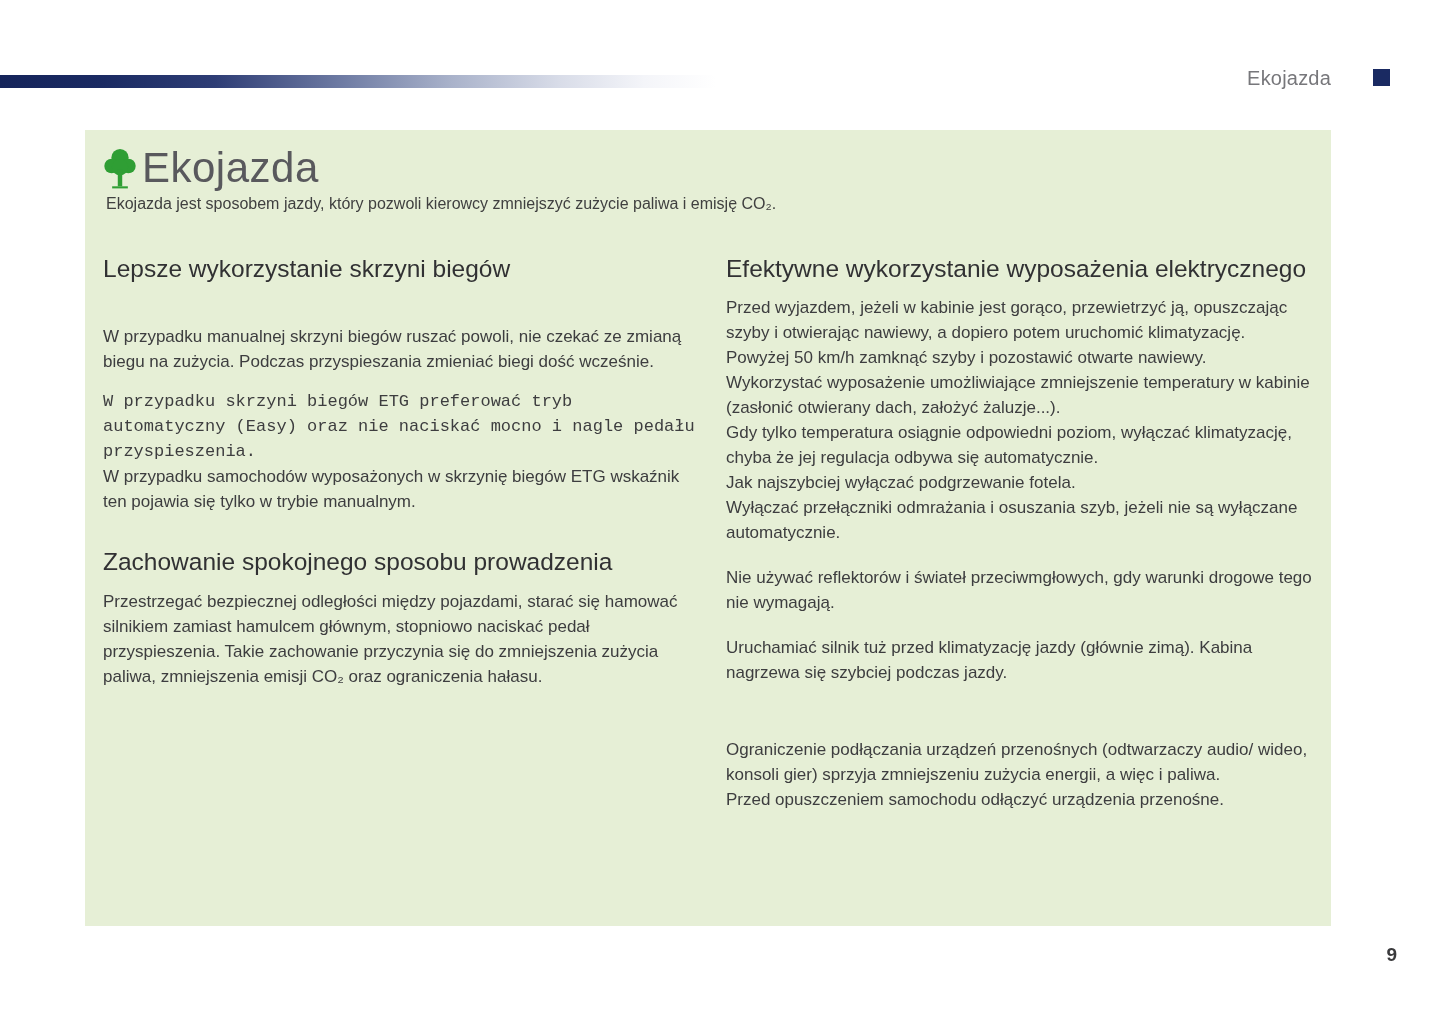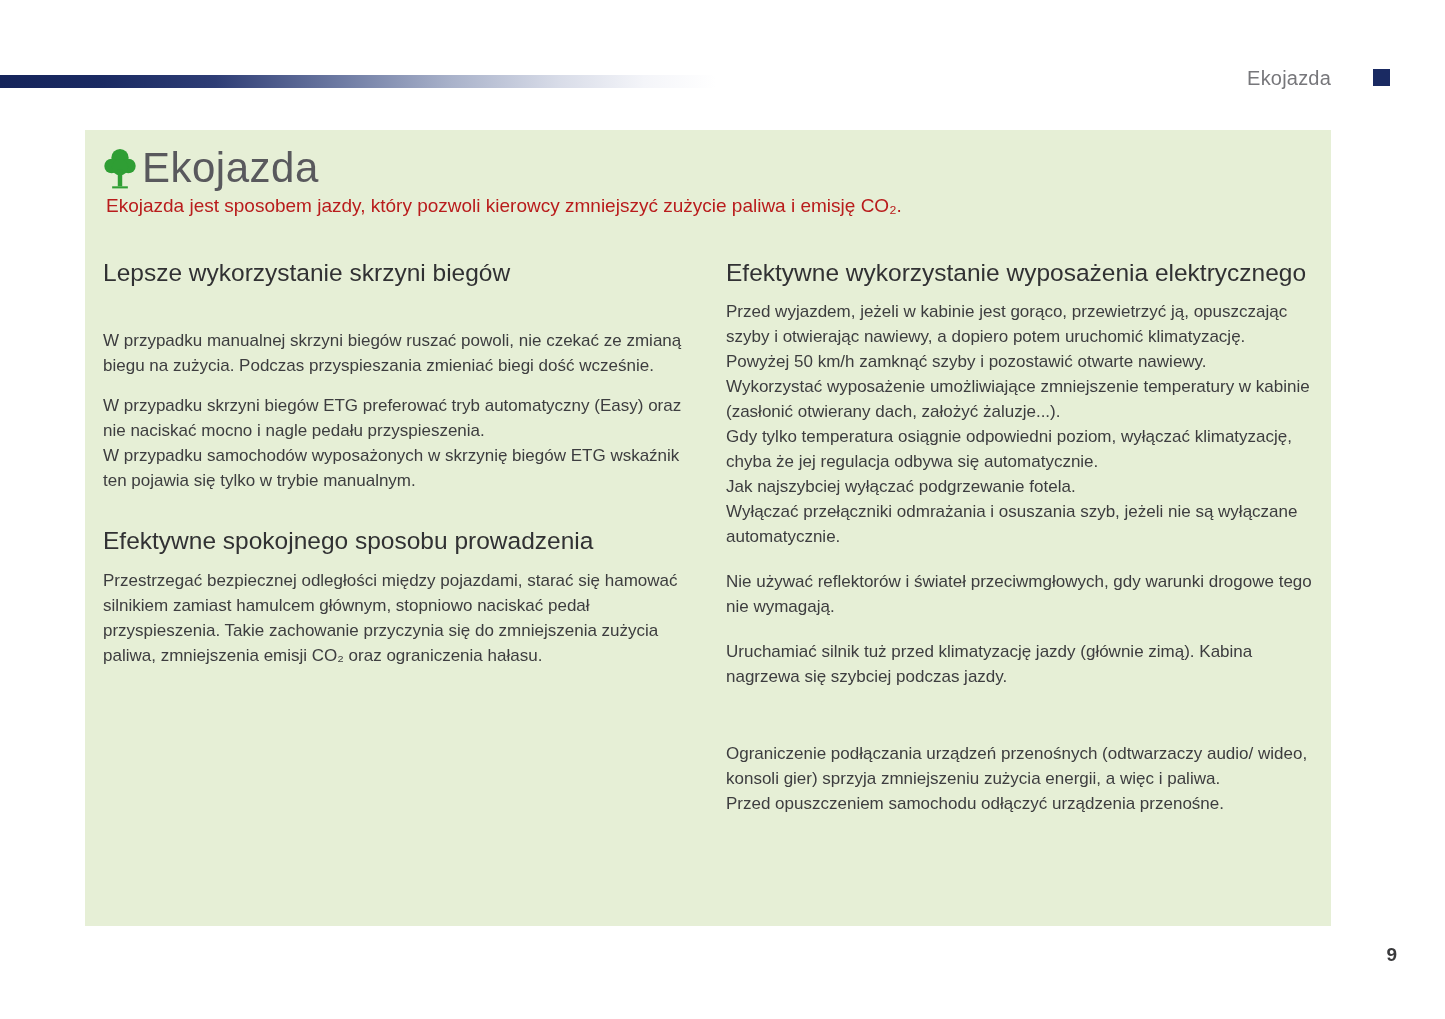--- a/index.html
+++ b/index.html
@@ -33,34 +33,34 @@
     width: 1246px; height: 796px;
     background: #e6efd6;
     padding: 14px 18px 0 18px;
   }
   .panel-title-row { display: flex; align-items: center; gap: 5px; }
   .tree { display: inline-flex; width: 34px; height: 42px; }
   .tree svg { width: 100%; height: 100%; }
   .panel-title {
     font-size: 42px; font-weight: 400; color: #59595d; letter-spacing: 0.5px;
   }
-  .intro { font-size: 19px; color: #b91c1c; margin: 3px 0 0 3px; }
+  .intro { font-size: 16px; color: #404040; margin: 3px 0 0 3px; }
   .columns { display: flex; margin-top: 42px; }
   .col-left { width: 600px; margin-right: 24px; }
   .col-right { width: 588px; }
   h2 {
     font-size: 24.5px; font-weight: 400; color: #313133; line-height: 1.18;
   }
   .h-left1 { margin-bottom: 40px; }
   .h-left2 { margin-top: 34px; margin-bottom: 12px; }
   .h-right { margin-bottom: 11px; }
   p.body {
     font-size: 17px; line-height: 25px; color: #3d3d3f;
   }
-  .gap-sm { margin-top: 15px; }
+  .gap-sm { margin-top: 15px; font-family: Liberation Mono, monospace; }
   .gap-md { margin-top: 20px; }
   .gap-lg { margin-top: 40px; }
   .gap-xl { margin-top: 52px; }
   .page-number {
     position: absolute; right: 48px; top: 944px;
     font-size: 19px; font-weight: 700; color: #3a3a3c;
   }
 </style>
 </head>
 <body>
@@ -98,21 +98,21 @@
       <div class="col-left">
         <h2 class="h-left1">Lepsze wykorzystanie skrzyni biegów</h2>
 
         <p class="body">W przypadku manualnej skrzyni biegów ruszać powoli, nie czekać ze zmianą biegu na zużycia. Podczas przyspieszania zmieniać biegi dość wcześnie.</p>
 
         <p class="body gap-sm">W przypadku skrzyni biegów ETG preferować tryb automatyczny (Easy) oraz nie naciskać mocno i nagle pedału przyspieszenia.</p>
 
 
         <p class="body">W przypadku samochodów wyposażonych w skrzynię biegów ETG wskaźnik ten pojawia się tylko w trybie manualnym.</p>
 
-        <h2 class="h-left2">Efektywne spokojnego sposobu prowadzenia</h2>
+        <h2 class="h-left2">Zachowanie spokojnego sposobu prowadzenia</h2>
 
         <p class="body">Przestrzegać bezpiecznej odległości między pojazdami, starać się hamować silnikiem zamiast hamulcem głównym, stopniowo naciskać pedał przyspieszenia. Takie zachowanie przyczynia się do zmniejszenia zużycia paliwa, zmniejszenia emisji CO₂ oraz ograniczenia hałasu.</p>
       </div>
 
       <div class="col-right">
         <h2 class="h-right">Efektywne wykorzystanie wyposażenia elektrycznego</h2>
 
         <p class="body">Przed wyjazdem, jeżeli w kabinie jest gorąco, przewietrzyć ją, opuszczając szyby i otwierając nawiewy, a dopiero potem uruchomić klimatyzację.</p>
 
         <p class="body">Powyżej 50 km/h zamknąć szyby i pozostawić otwarte nawiewy.</p>

